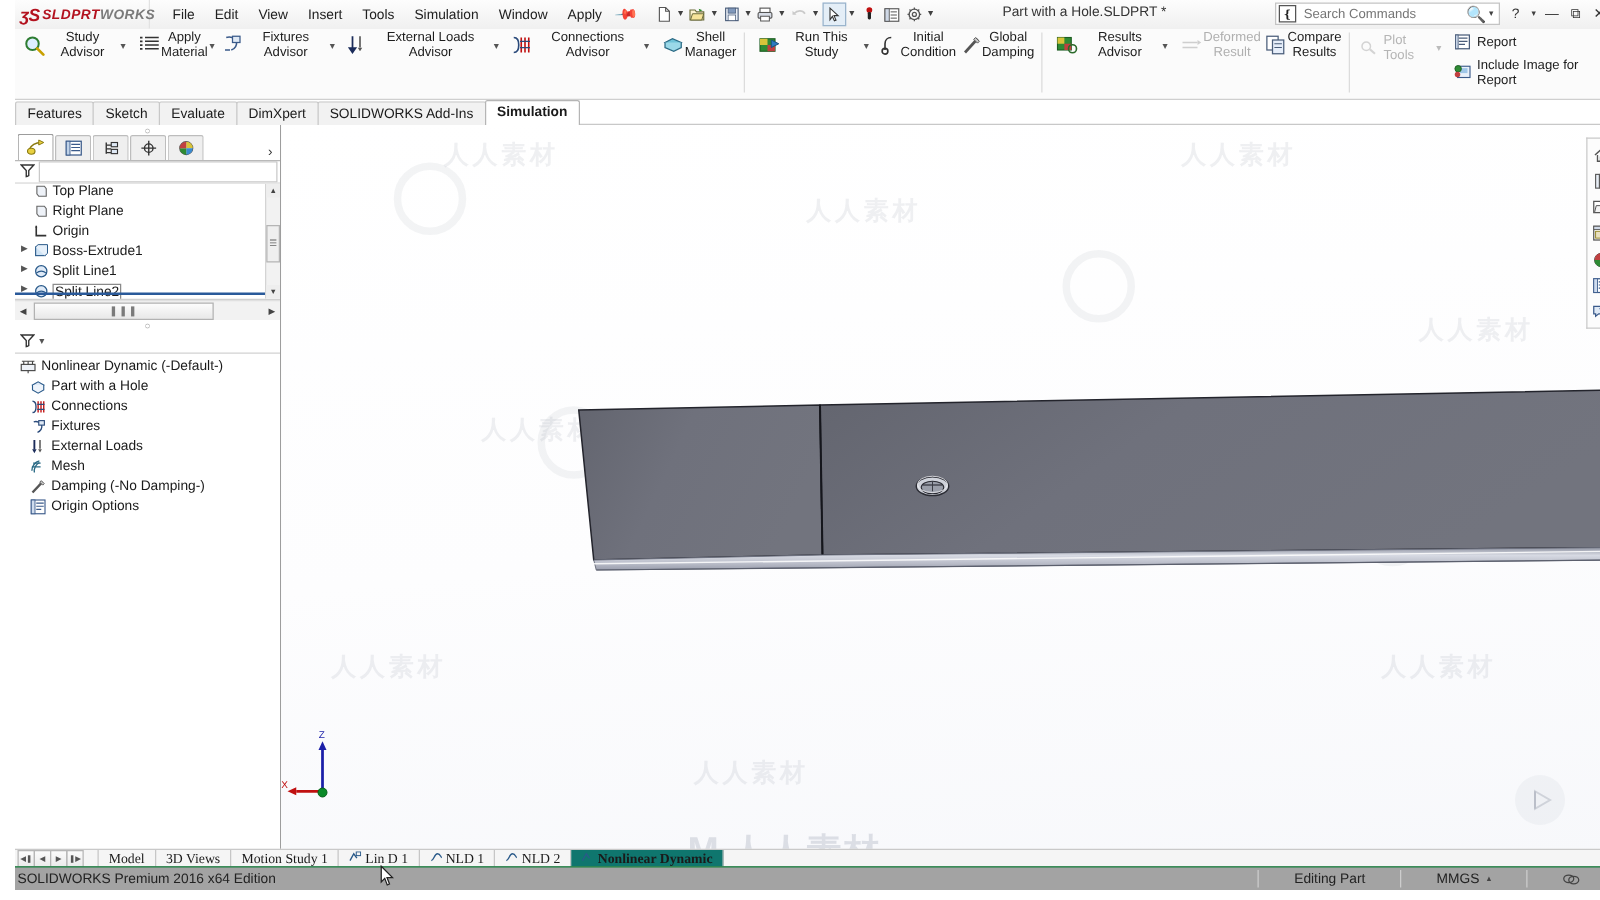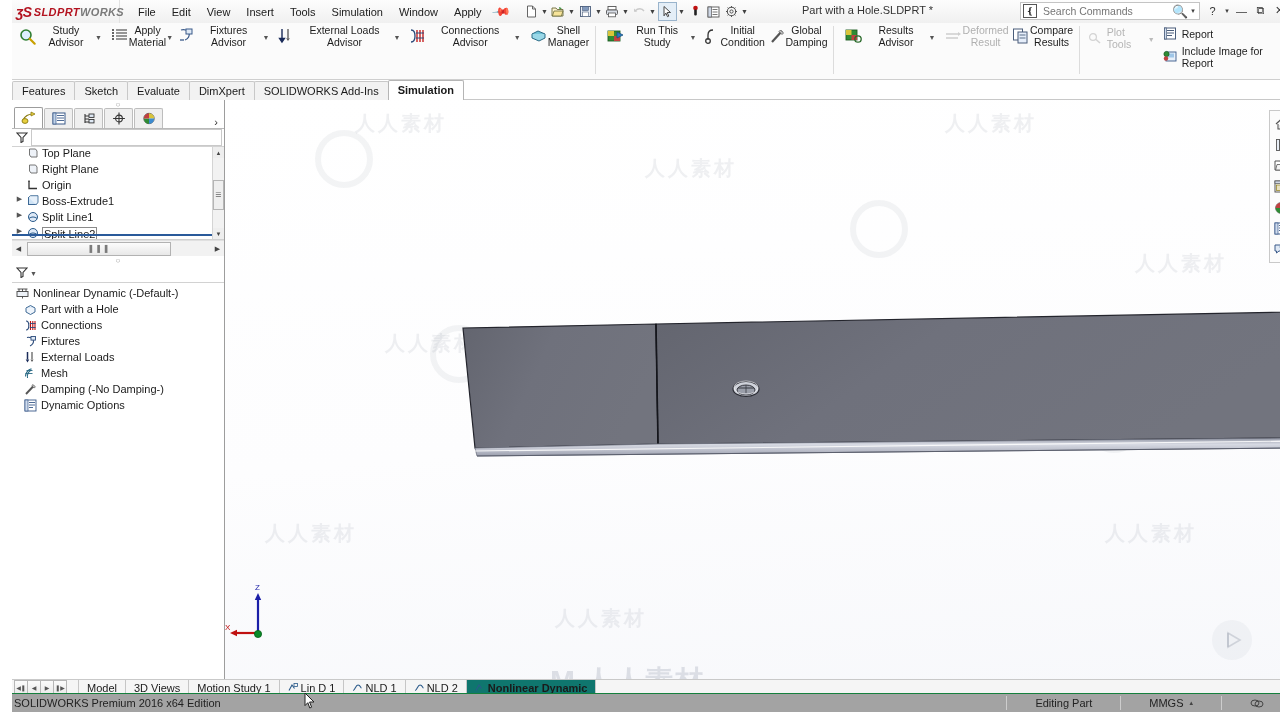--- a/index.html
+++ b/index.html
@@ -226,22 +226,22 @@
     background: #f5f5f5; border-top: 1px solid #c9c9c9;
     display:flex; align-items: center; font-size: 11px;
   }
   .navbtns { display:flex; align-items:center; margin-left:2px; }
   .navbtn {
     width: 12px; height: 12px; border:1px solid #b6b6b6; background:linear-gradient(#fbfbfb,#ebebeb);
     display:flex;align-items:center;justify-content:center; font-size:6px; color:#555; margin-right:-1px; cursor:default;
   }
   .doctabs { display:flex; align-items:center; margin-left: 12px; height: 14px;}
   .doctab {
-    display:flex; align-items:flex-end; gap:3px;
-    padding: 0 8px; height: 14px; border-right:1px solid #c6c6c6; cursor:default; color:#1a1a1a;
+    display:flex; align-items:center; gap:3px;
+    padding: 0 8px; height: 14px; border-right:1px solid #c6c6c6; cursor:default; color:#1a1a1a;font-family:Liberation Serif, serif;
   }
   .doctab:first-child { border-left:1px solid #c6c6c6; }
   .doctab.active { font-weight: bold; background:#0f766e; }
 
   .statusbar {
     position:absolute; left:0; bottom:0; width:1280px; height: 18px;
     background:#a3a3a3; border-top:1px solid #15803d;
     display:flex; align-items:center; font-size: 11px; color:#222;
   }
   .status-left { margin-left: 2px; }
@@ -765,21 +765,21 @@
         <span class="sim-lbl">Damping (-No Damping-)</span>
       </div>
       <div class="sim-row sim-indent">
         <span class="sim-ico">
           <svg width="13" height="13" viewBox="0 0 13 13">
               <rect x="1" y="1" width="11" height="11" fill="#fff" stroke="#3a5a8a" stroke-width="0.9"></rect>
               <rect x="1" y="1" width="3" height="11" fill="#cfdcee" stroke="#3a5a8a" stroke-width="0.7"></rect>
               <path d="M5 3.5h6M5 6h6M5 8.5h4" stroke="#3a5a8a" stroke-width="0.9"></path>
             </svg>
         </span>
-        <span class="sim-lbl">Dynamic Options</span>
+        <span class="sim-lbl">Origin Options</span>
       </div>
     </div>
   </div>
 
   <div class="viewport">
     <div class="viewport-inner">
 
       <div class="wm" style="left:130px; top:10px;">人人素材</div>
       <div class="wm" style="left:420px; top:55px;">人人素材</div>
       <div class="wm" style="left:720px; top:10px;">人人素材</div>

